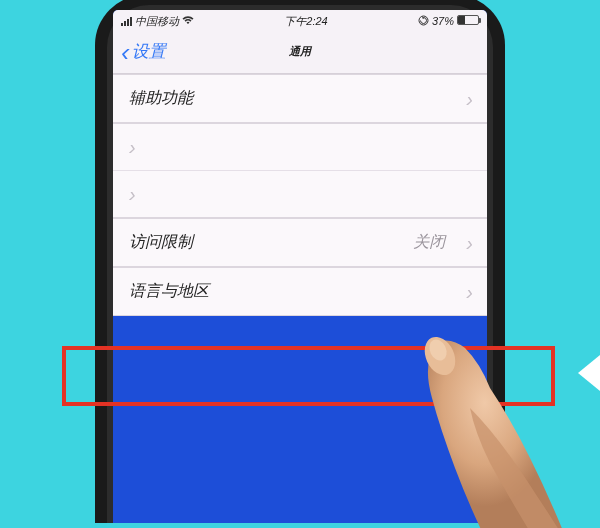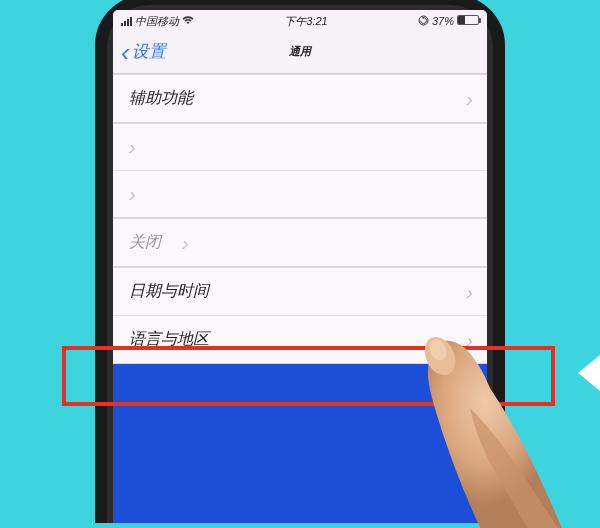--- a/index.html
+++ b/index.html
@@ -128,21 +128,21 @@
               <span></span>
               <span></span>
             </span>
           <span>中国移动</span>
           <span class="wifi-icon">
             <svg width="12" height="9" viewBox="0 0 12 9">
                 <path d="M6 8 L4.5 6.5 A2 2 0 0 1 7.5 6.5 Z M2.5 4.5 A5 5 0 0 1 9.5 4.5 L8.3 5.7 A3.3 3.3 0 0 0 3.7 5.7 Z M0.5 2.5 A8 8 0 0 1 11.5 2.5 L10.3 3.7 A6.3 6.3 0 0 0 1.7 3.7 Z" fill="#333"></path>
               </svg>
           </span>
         </div>
-        <div>下午3:21</div>
+        <div>下午2:24</div>
         <div class="status-right">
           <span>
             <svg width="11" height="11" viewBox="0 0 11 11">
                 <circle cx="5.5" cy="5.5" r="4.5" fill="none" stroke="#333" stroke-width="1"></circle>
                 <path d="M5.5 2.5 A3 3 0 1 1 2.5 5.5" fill="none" stroke="#333" stroke-width="1"></path>
                 <path d="M4 2 L5.5 2.5 L5 4" fill="none" stroke="#333" stroke-width="1"></path>
               </svg>
           </span>
           <span>37%</span>
           <span class="battery">
@@ -172,32 +172,29 @@
           <div class="row">
             <span class="chevron">›</span>
           </div>
           <div class="row">
             <span class="chevron">›</span>
           </div>
         </div>
 
         <div class="group">
           <div class="row">
+            <span>访问限制</span>
             <div class="row-right">
               <span class="value-text">关闭</span>
               <span class="chevron">›</span>
             </div>
           </div>
         </div>
 
         <div class="group">
-          <div class="row">
-            <span>日期与时间</span>
-            <span class="chevron">›</span>
-          </div>
           <div class="row">
             <span>语言与地区</span>
             <span class="chevron">›</span>
           </div>
 
         </div>
 
       </div>
 
     </div>

